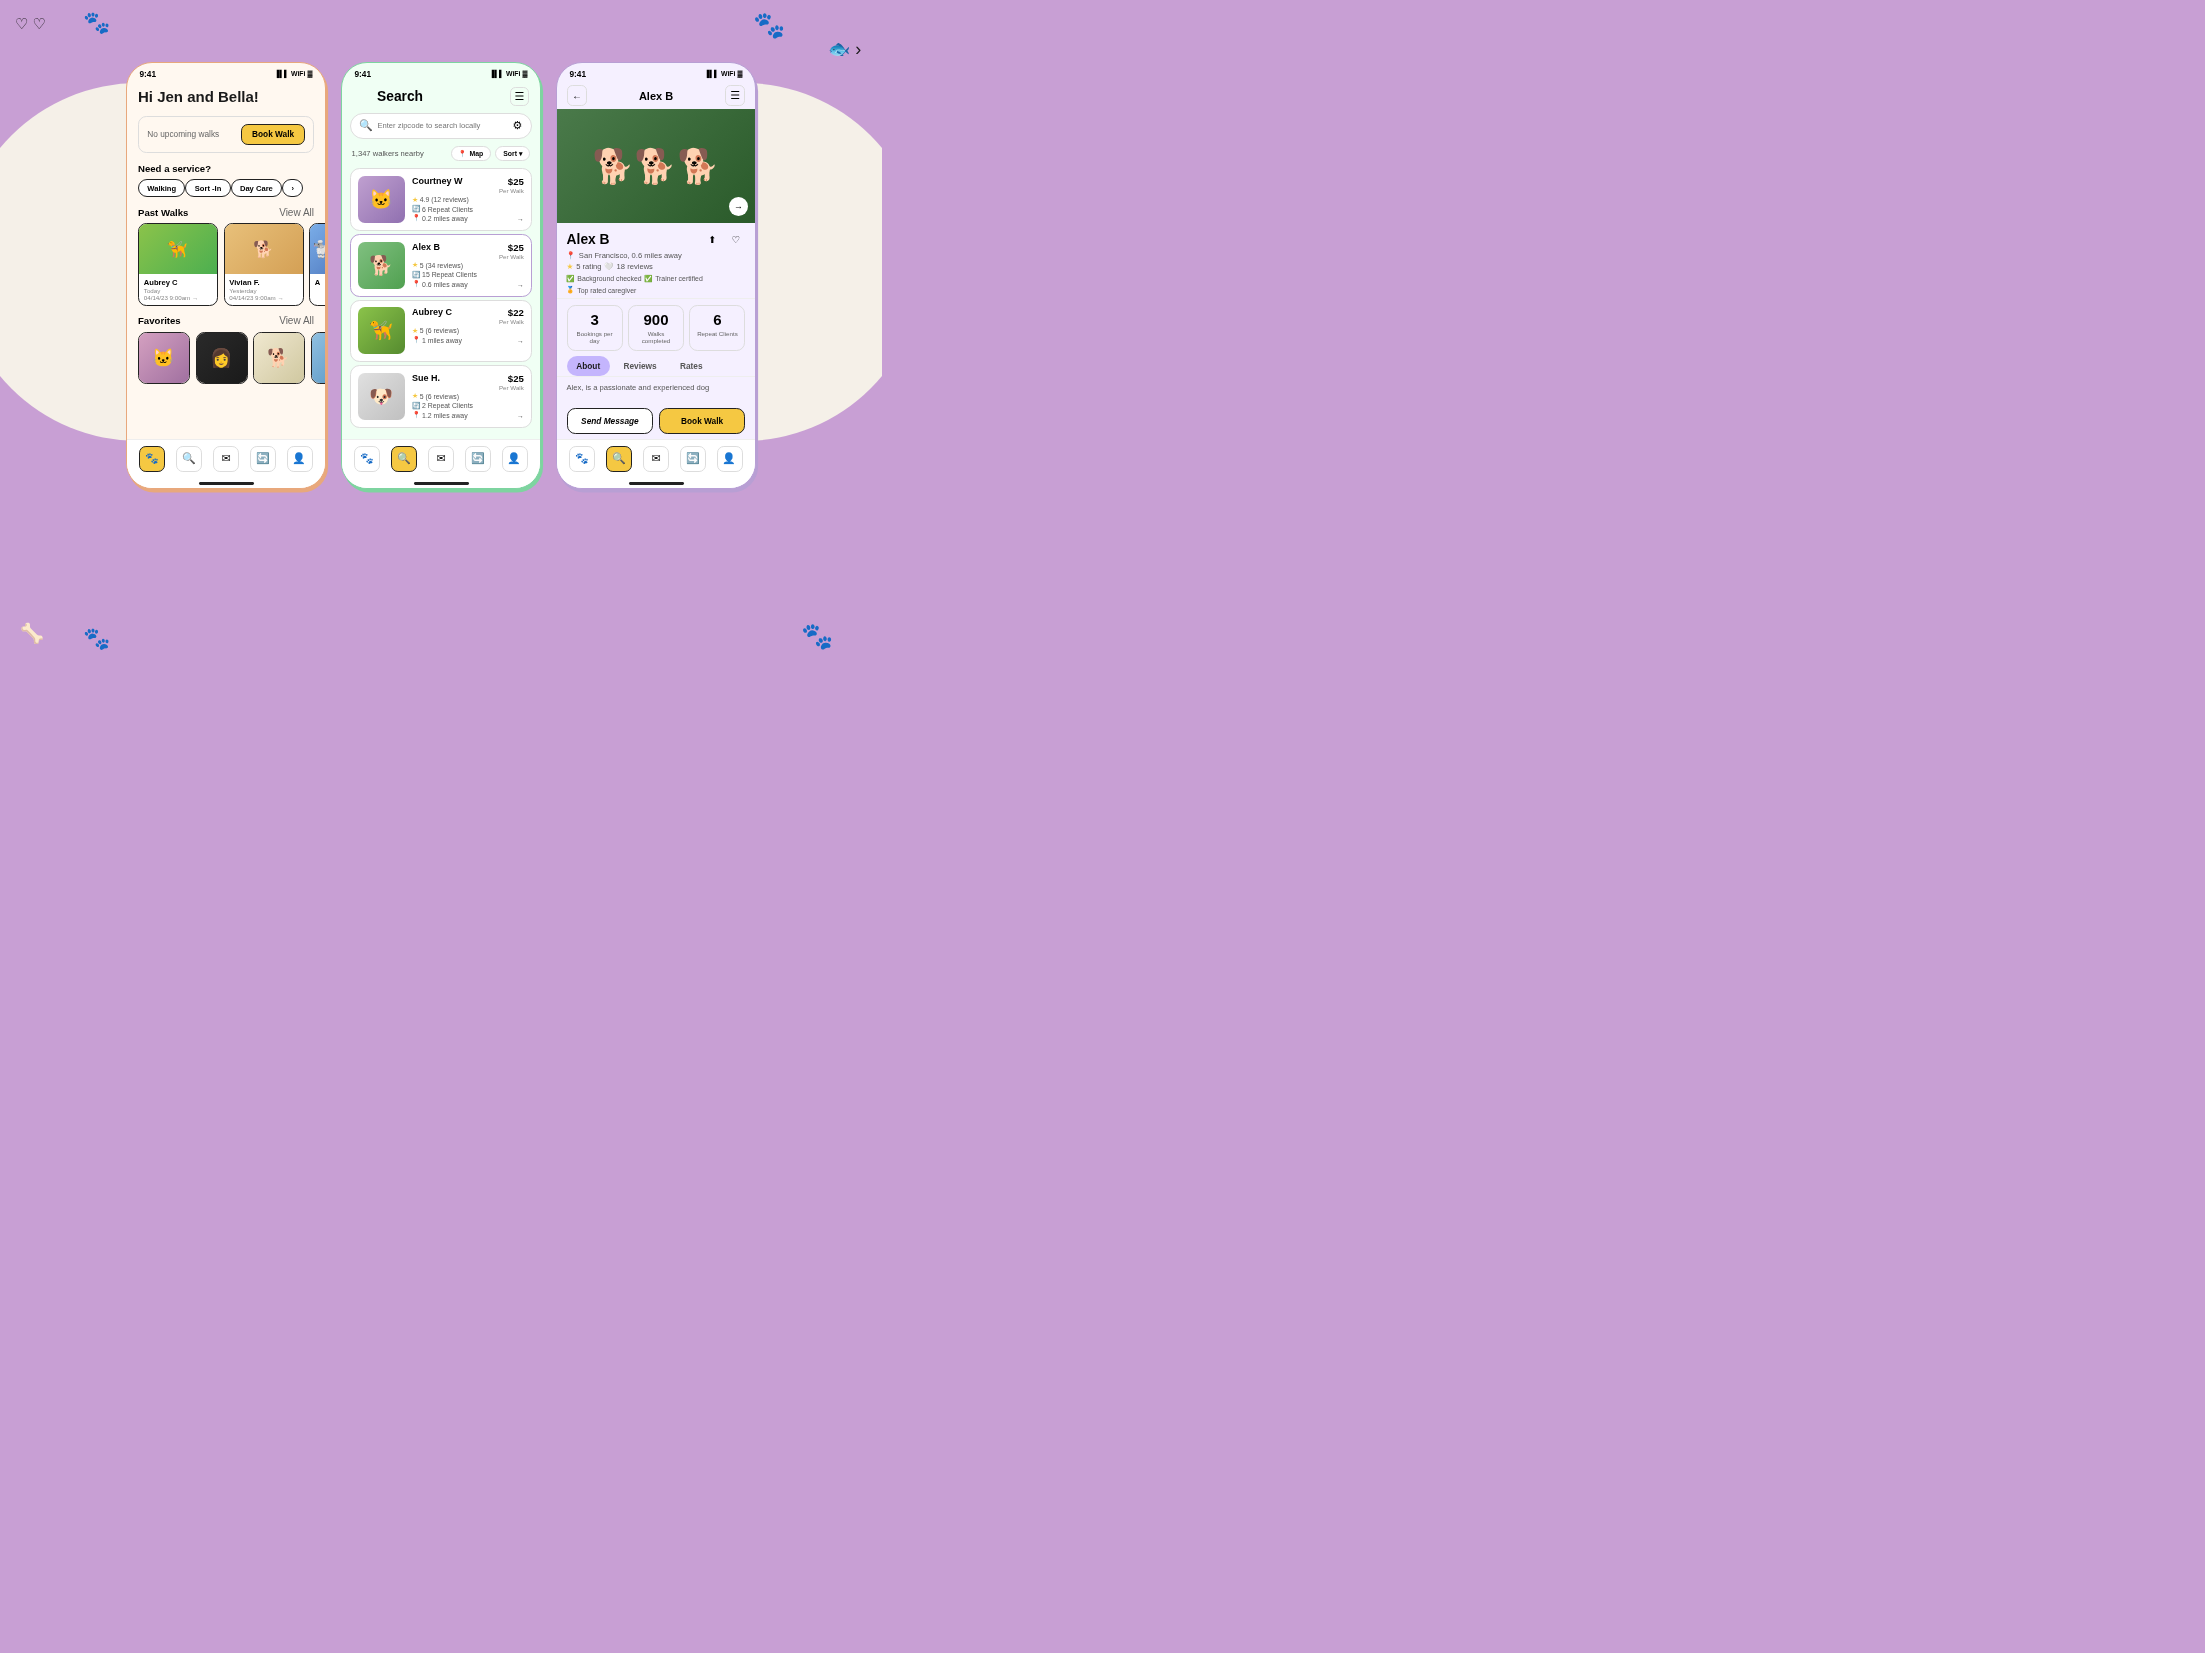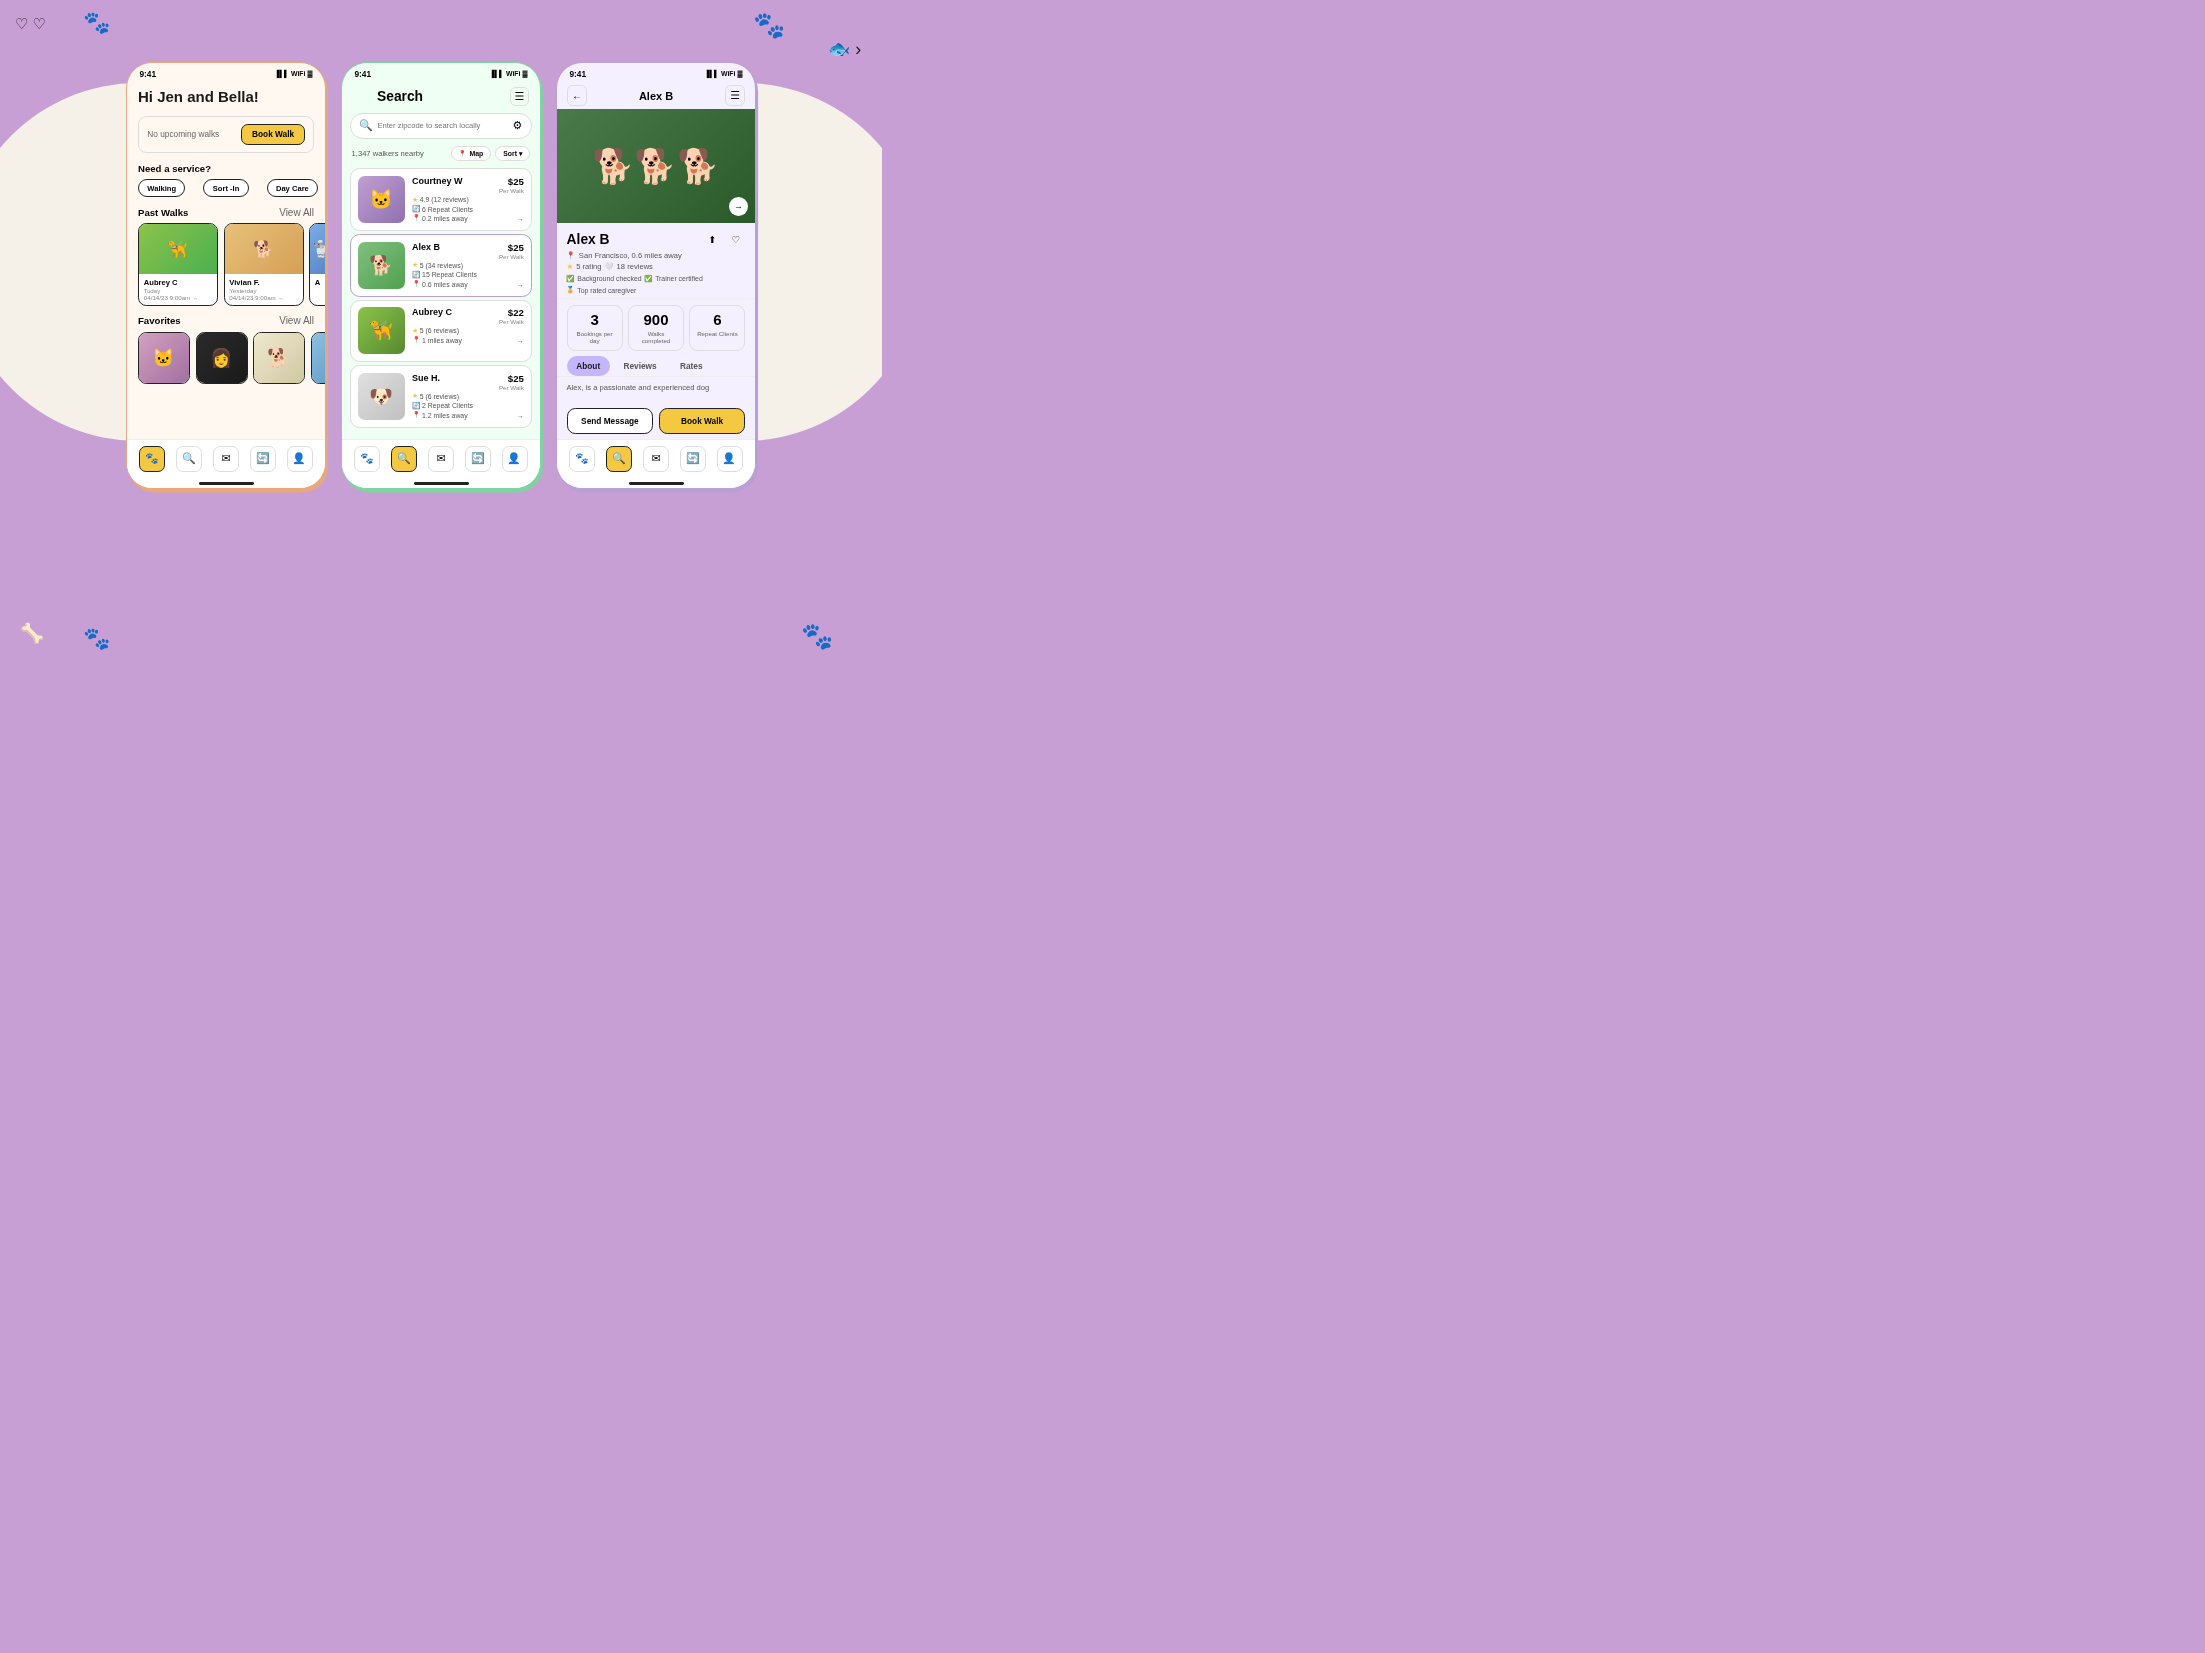--- a/index.html
+++ b/index.html
@@ -135,21 +135,21 @@
       font-size: 9.6px;
       font-weight: 700;
     }
     .p1-view-all {
       font-size: 10px;
       color: #666;
       cursor: pointer;
     }
     .p1-services {
       display: flex;
-      gap: 18px;
+      gap: 0;
       padding: 2.8px 11px 5.5px;
       flex-wrap: nowrap;
     }
     .service-chip {
       border: 1px solid #222;
       border-radius: 13.8px;
       padding: 3.4px 8.3px;
       font-size: 7.6px;
       font-weight: 600;
       background: white;
@@ -532,20 +532,21 @@
     .p3-msg-btn {
       flex: 1;
       border: 1px solid #222;
       border-radius: 8.3px;
       padding: 6.9px;
       font-size: 8.3px;
       font-weight: 600;
       background: white;
       cursor: pointer;
       text-align: center;
+      font-style: italic;
     }
     .p3-book-btn {
       flex: 1;
       border: 1px solid #222;
       border-radius: 8.3px;
       padding: 6.9px;
       font-size: 8.3px;
       font-weight: 700;
       background: #f5c842;
       cursor: pointer;

